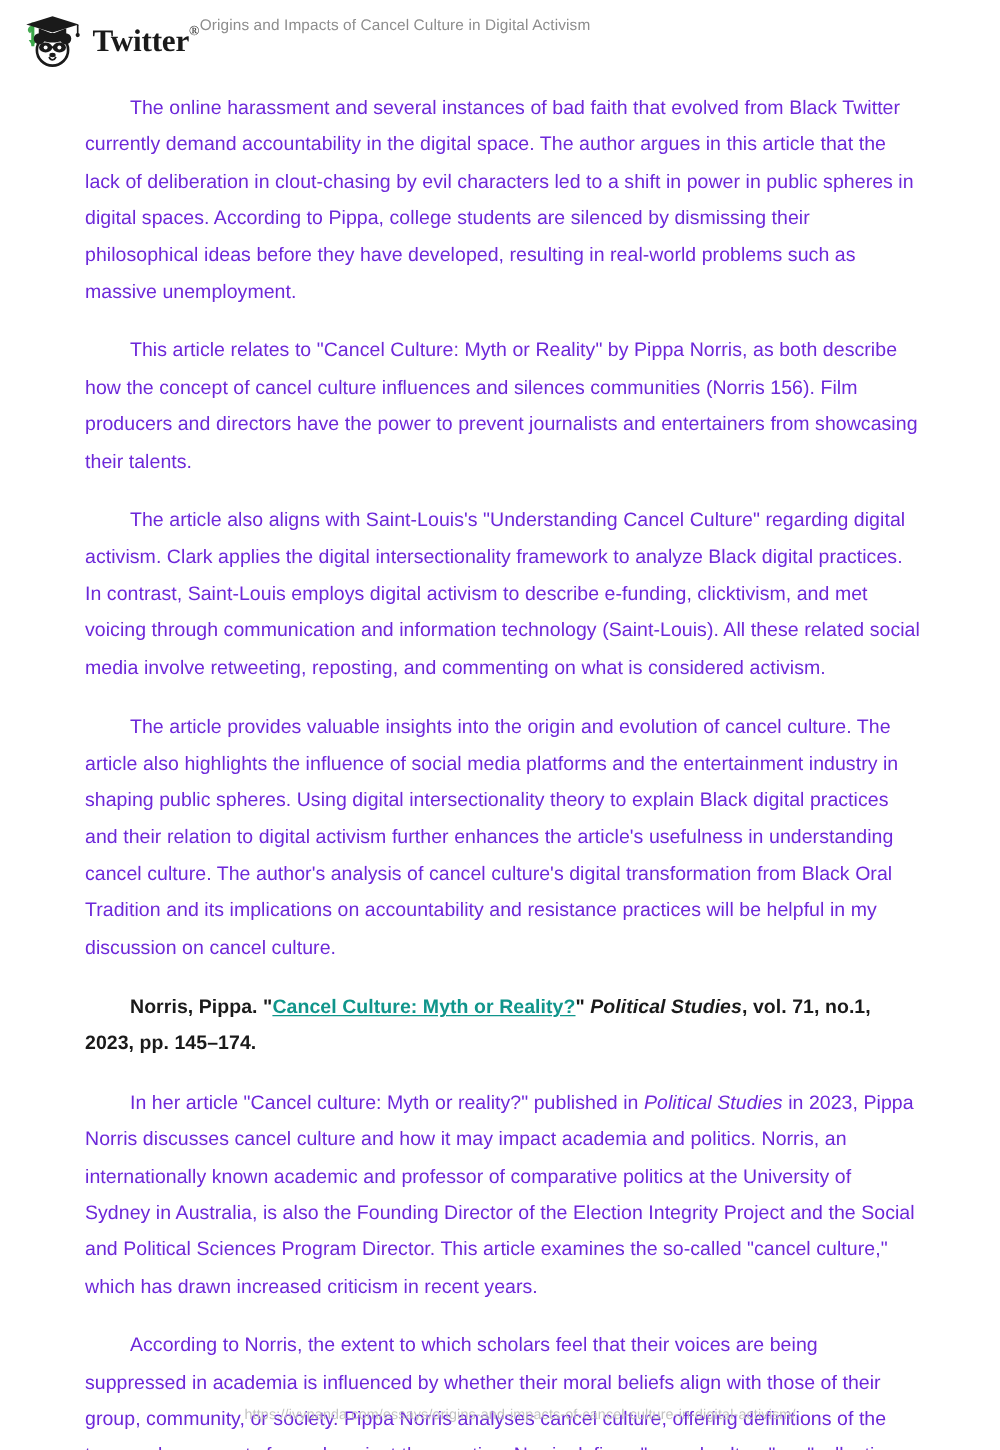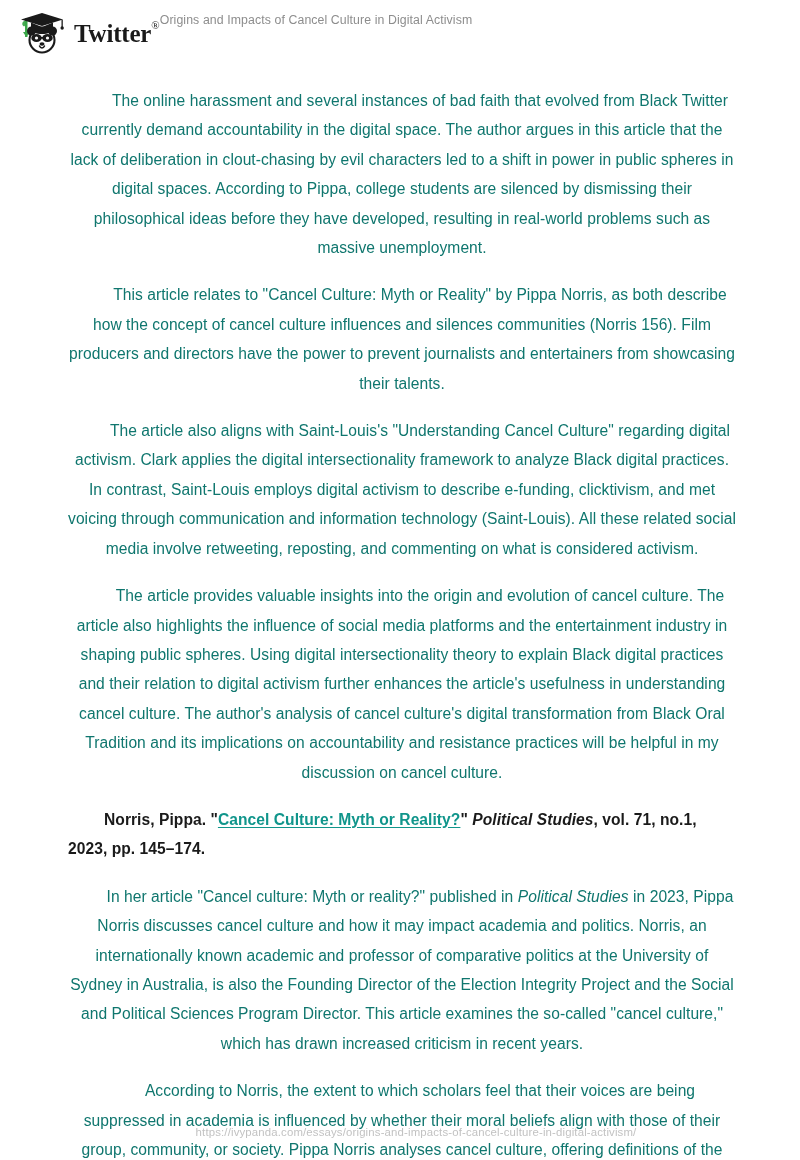--- a/index.html
+++ b/index.html
@@ -74,27 +74,26 @@
   }
 
   
   .content {
     position: absolute;
     left: 68px;
     top: 70px;
     width: 668px;
   }
   p.para {
-    margin: 16px 0 18px 0;
+    margin: 2px 0 18px 0;
     font-size: 15.6px;
     line-height: 29.4px;
     text-indent: 36px;
-    color: #0f766e;
+    color: #6d28d9;
     letter-spacing: 0.05px;
-    text-align: center;
   }
   p.para:last-child { margin-bottom: 0; }
 
   p.citation {
     margin: 0 0 18px 0;
     font-size: 15.6px;
     line-height: 29.4px;
     text-indent: 36px;
     font-weight: bold;
     color: #1a1a1a;

